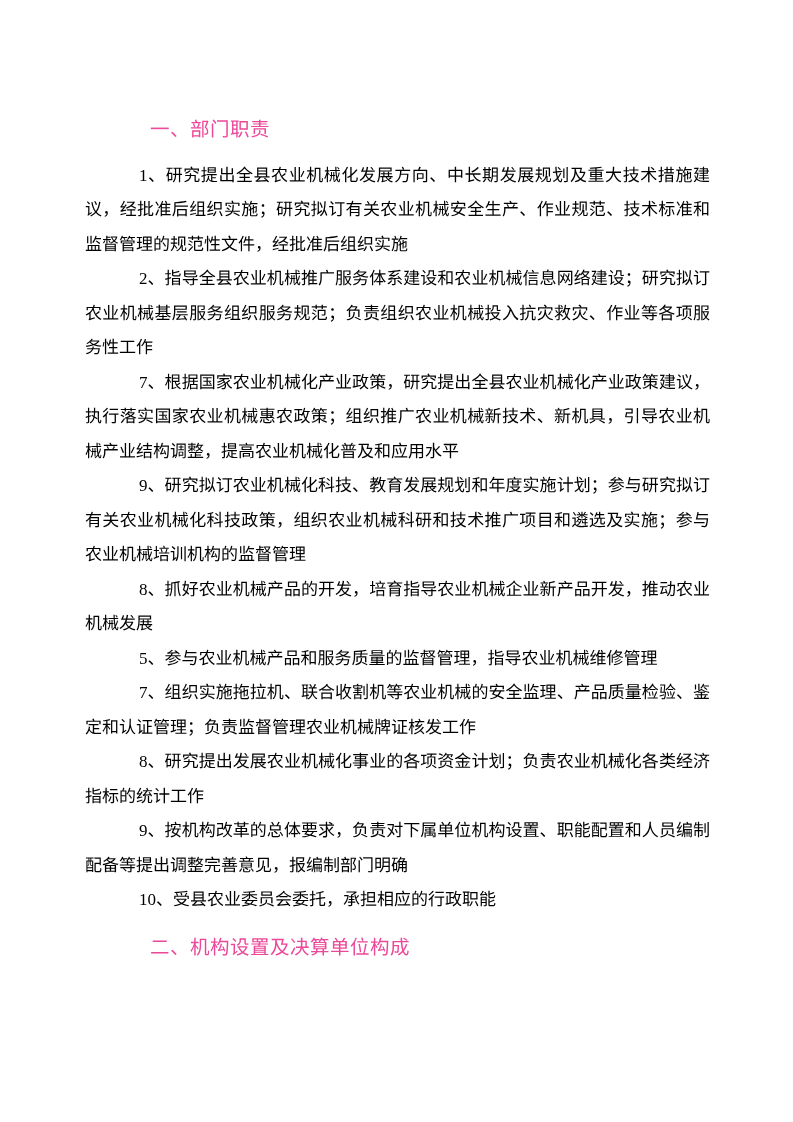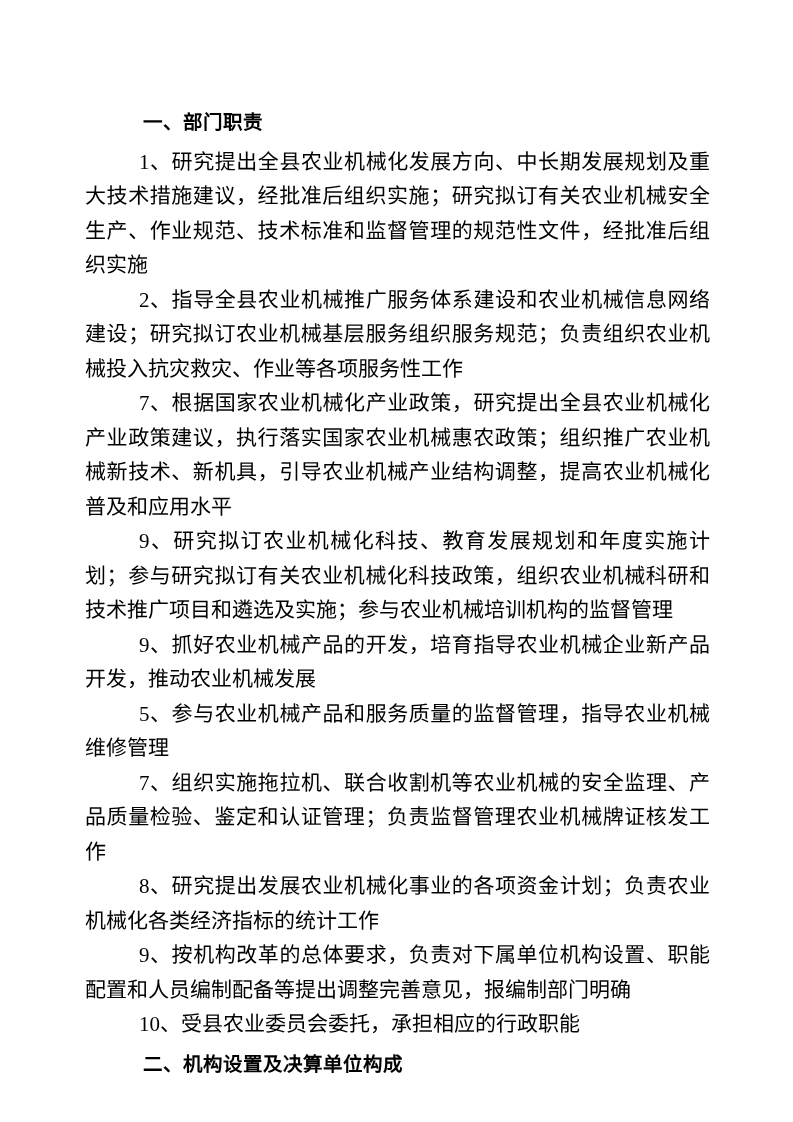--- a/index.html
+++ b/index.html
@@ -19,35 +19,35 @@
     left: 85px;
     top: 100px;
     width: 625px;
     color: #000000;
   }
   .doc-section {
     margin: 0;
     padding: 0;
   }
   .sec-heading {
-    margin: 5px;
+    margin: 12px;
     padding: 0;
     font-family: "Liberation Sans", "DejaVu Sans", sans-serif;
-    font-weight: 700;
+    font-weight: 400;
     font-size: 19.5px;
     line-height: 34.5px;
     text-indent: 53px;
     letter-spacing: 0.5px;
-    color: #000000;
+    color: #ec4899;
   }
   .para {
     margin: 0;
     padding: 0;
     font-family: "Liberation Serif", "DejaVu Serif", serif;
-    font-size: 21px;
+    font-size: 17px;
     line-height: 34.5px;
     text-indent: 54px;
     text-align: justify;
     text-justify: inter-character;
     color: #000000;
     word-break: break-all;
   }
 </style>
 </head>
 <body>
@@ -58,21 +58,21 @@
     <h2 class="sec-heading">一、部门职责</h2>
     <div class="sec-paras">
   <p class="para">1、研究提出全县农业机械化发展方向、中长期发展规划及重大技术措施建议，经批准后组织实施；研究拟订有关农业机械安全生产、作业规范、技术标准和监督管理的规范性文件，经批准后组织实施</p>
 
   <p class="para">2、指导全县农业机械推广服务体系建设和农业机械信息网络建设；研究拟订农业机械基层服务组织服务规范；负责组织农业机械投入抗灾救灾、作业等各项服务性工作</p>
 
   <p class="para">7、根据国家农业机械化产业政策，研究提出全县农业机械化产业政策建议，执行落实国家农业机械惠农政策；组织推广农业机械新技术、新机具，引导农业机械产业结构调整，提高农业机械化普及和应用水平</p>
 
   <p class="para">9、研究拟订农业机械化科技、教育发展规划和年度实施计划；参与研究拟订有关农业机械化科技政策，组织农业机械科研和技术推广项目和遴选及实施；参与农业机械培训机构的监督管理</p>
 
-  <p class="para">9、抓好农业机械产品的开发，培育指导农业机械企业新产品开发，推动农业机械发展</p>
+  <p class="para">8、抓好农业机械产品的开发，培育指导农业机械企业新产品开发，推动农业机械发展</p>
 
   <p class="para">5、参与农业机械产品和服务质量的监督管理，指导农业机械维修管理</p>
 
   <p class="para">7、组织实施拖拉机、联合收割机等农业机械的安全监理、产品质量检验、鉴定和认证管理；负责监督管理农业机械牌证核发工作</p>
 
   <p class="para">8、研究提出发展农业机械化事业的各项资金计划；负责农业机械化各类经济指标的统计工作</p>
 
   <p class="para">9、按机构改革的总体要求，负责对下属单位机构设置、职能配置和人员编制配备等提出调整完善意见，报编制部门明确</p>
 
   <p class="para">10、受县农业委员会委托，承担相应的行政职能</p>

